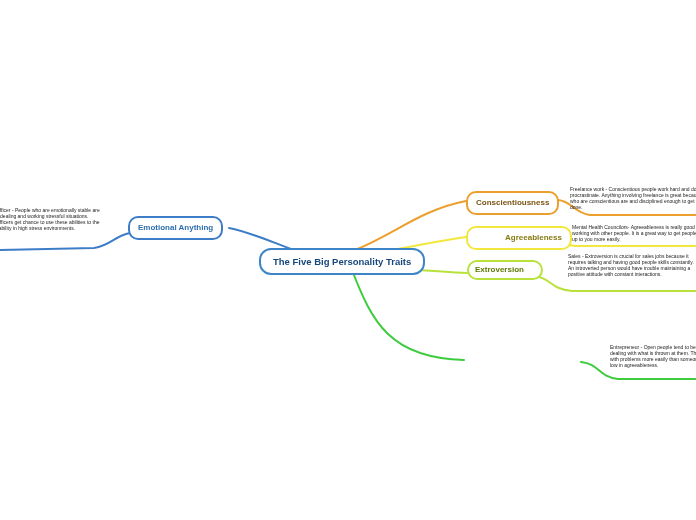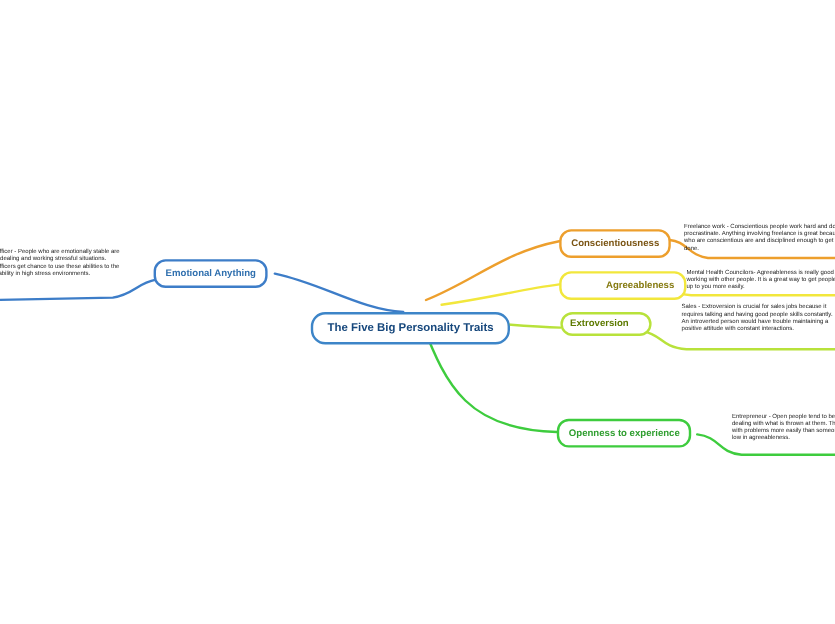--- a/index.html
+++ b/index.html
@@ -38,21 +38,20 @@
     text-align: center;
     box-sizing: border-box;
     cursor: pointer;
   }
   .node.central {
     font-size: 9.5px;
     border-radius: 12px;
     padding: 6px 12px;
     border-color: #3d85c8;
     color: #16477c;
-    margin-top: 12px;
   }
   .node.b-blue   { border-color: #3d7dc8; color: #2f6fae; }
   .node.b-orange { border-color: #ed9f2d; color: #7a5413; }
   .node.b-yellow { border-color: #f2e73c; color: #857a10; }
   .node.b-lime   { border-color: #b8e23b; color: #5d7a00; }
   .node.b-green  { border-color: #3ecc3e; color: #2f9e2f; }
   .node.wrap2 {
     white-space: normal;
     word-break: break-all;
     text-align: left;
@@ -97,16 +96,15 @@
 
   <div class="node b-orange" style="left:466px; top:191px;text-align:center;">Conscientiousness</div>
   <div class="note" style="left:570px; top:186px; width:150px;">Freelance work - Conscientious people work hard and don't procrastinate. Anything involving freelance is great because people who are conscientious are and disciplined enough to get the work done.</div>
 
   <div class="node b-yellow" style="left:466px; top:226px;padding-left:37px;">Agreeableness</div>
   <div class="note" style="left:572px; top:224px; width:148px;">Mental Health Councilors- Agreeableness is really good for working with other people. It is a great way to get people to open up to you more easily.</div>
 
   <div class="node b-lime wrap2" style="left:467px; top:260px;">Extroversion</div>
   <div class="note" style="left:568px; top:253px; width:132px;">Sales - Extroversion is crucial for sales jobs because it requires talking and having good people skills constantly. An introverted person would have trouble maintaining a positive attitude with constant interactions.</div>
 
-  <div class="node b-green" style="left:464px; top:349px;">Openness to experience</div>
   <div class="note" style="left:610px; top:344px; width:112px;">Entrepreneur - Open people tend to be good at dealing with what is thrown at them. They can deal with problems more easily than someone who is low in agreeableness.</div>
 
 </div>
 
 </body></html>

